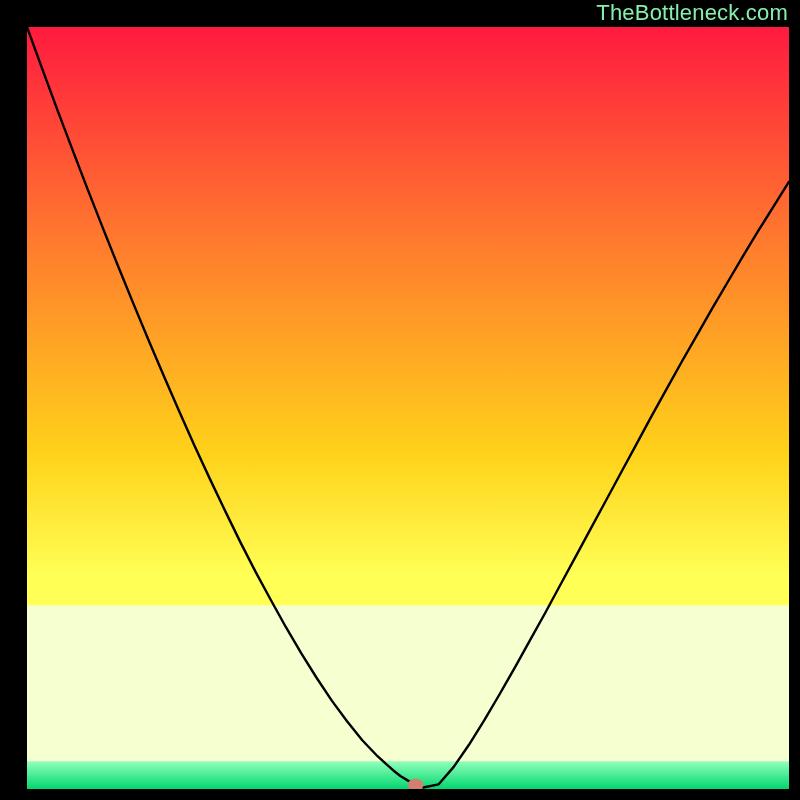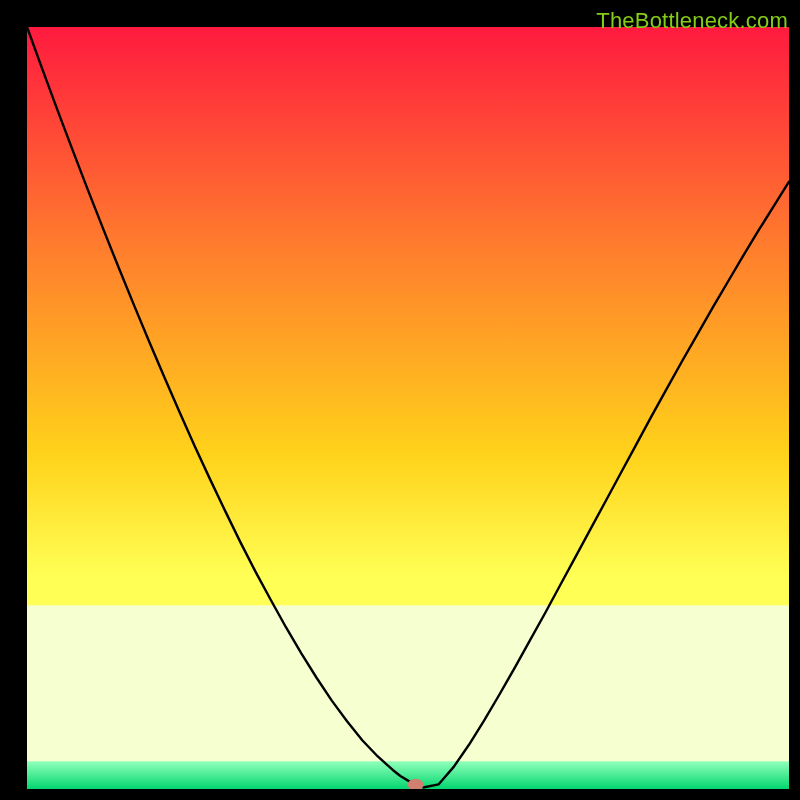--- a/index.html
+++ b/index.html
@@ -11,25 +11,25 @@
     overflow: hidden;
   }
   .container {
     position: relative;
     width: 800px;
     height: 800px;
     background: #000;
   }
   .watermark {
     position: absolute;
-    top: 8px;
+    top: 0;
     right: 12px;
     font-family: Arial, Helvetica, sans-serif;
     font-size: 22px;
-    color: #84cc16;
+    color: #86efac;
     letter-spacing: 0.2px;
     z-index: 10;
   }
   svg {
     position: absolute;
     top: 0;
     left: 0;
   }
 </style>
 </head>

